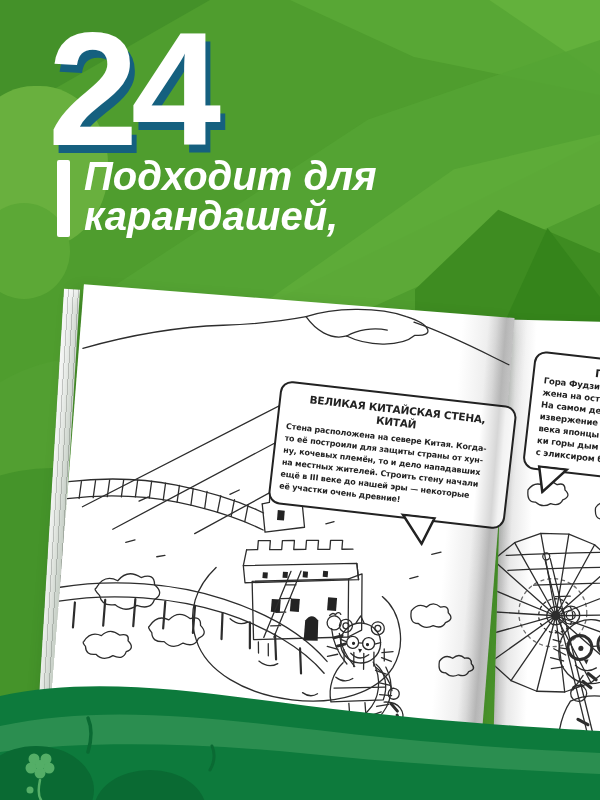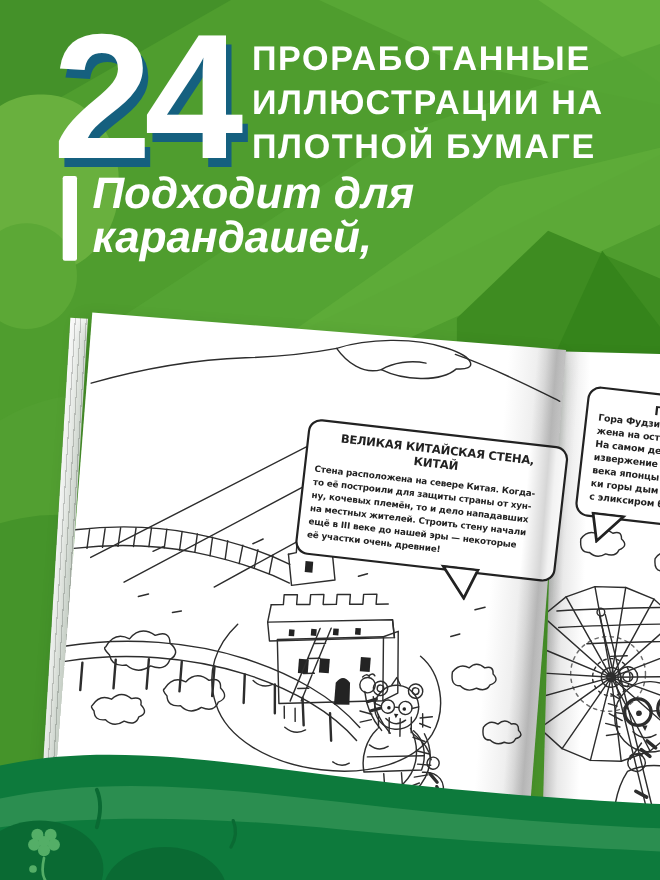--- a/index.html
+++ b/index.html
@@ -78,25 +78,20 @@
     <div class="facet f9"></div>
     <div class="facet f10"></div>
     <div class="facet f11"></div>
     <div class="facet pine">
       <div class="cone"></div>
       <div class="trunk"></div>
     </div>
   </div>
 
   <div class="abs num">24</div>
-  <div class="abs headline">
-    <div>ПРОРАБОТАННЫЕ</div>
-    <div>ИЛЛЮСТРАЦИИ НА</div>
-    <div>ПЛОТНОЙ БУМАГЕ</div>
-  </div>
   <div class="abs bar"></div>
   <div class="abs subtitle">
     <div>Подходит для карандашей,</div>
   </div>
 
   <div class="abs book">
     <div class="abs page-stack-left"></div>
     <div class="abs page-stack-bottom"></div>
 
     <div class="abs page page-right">

